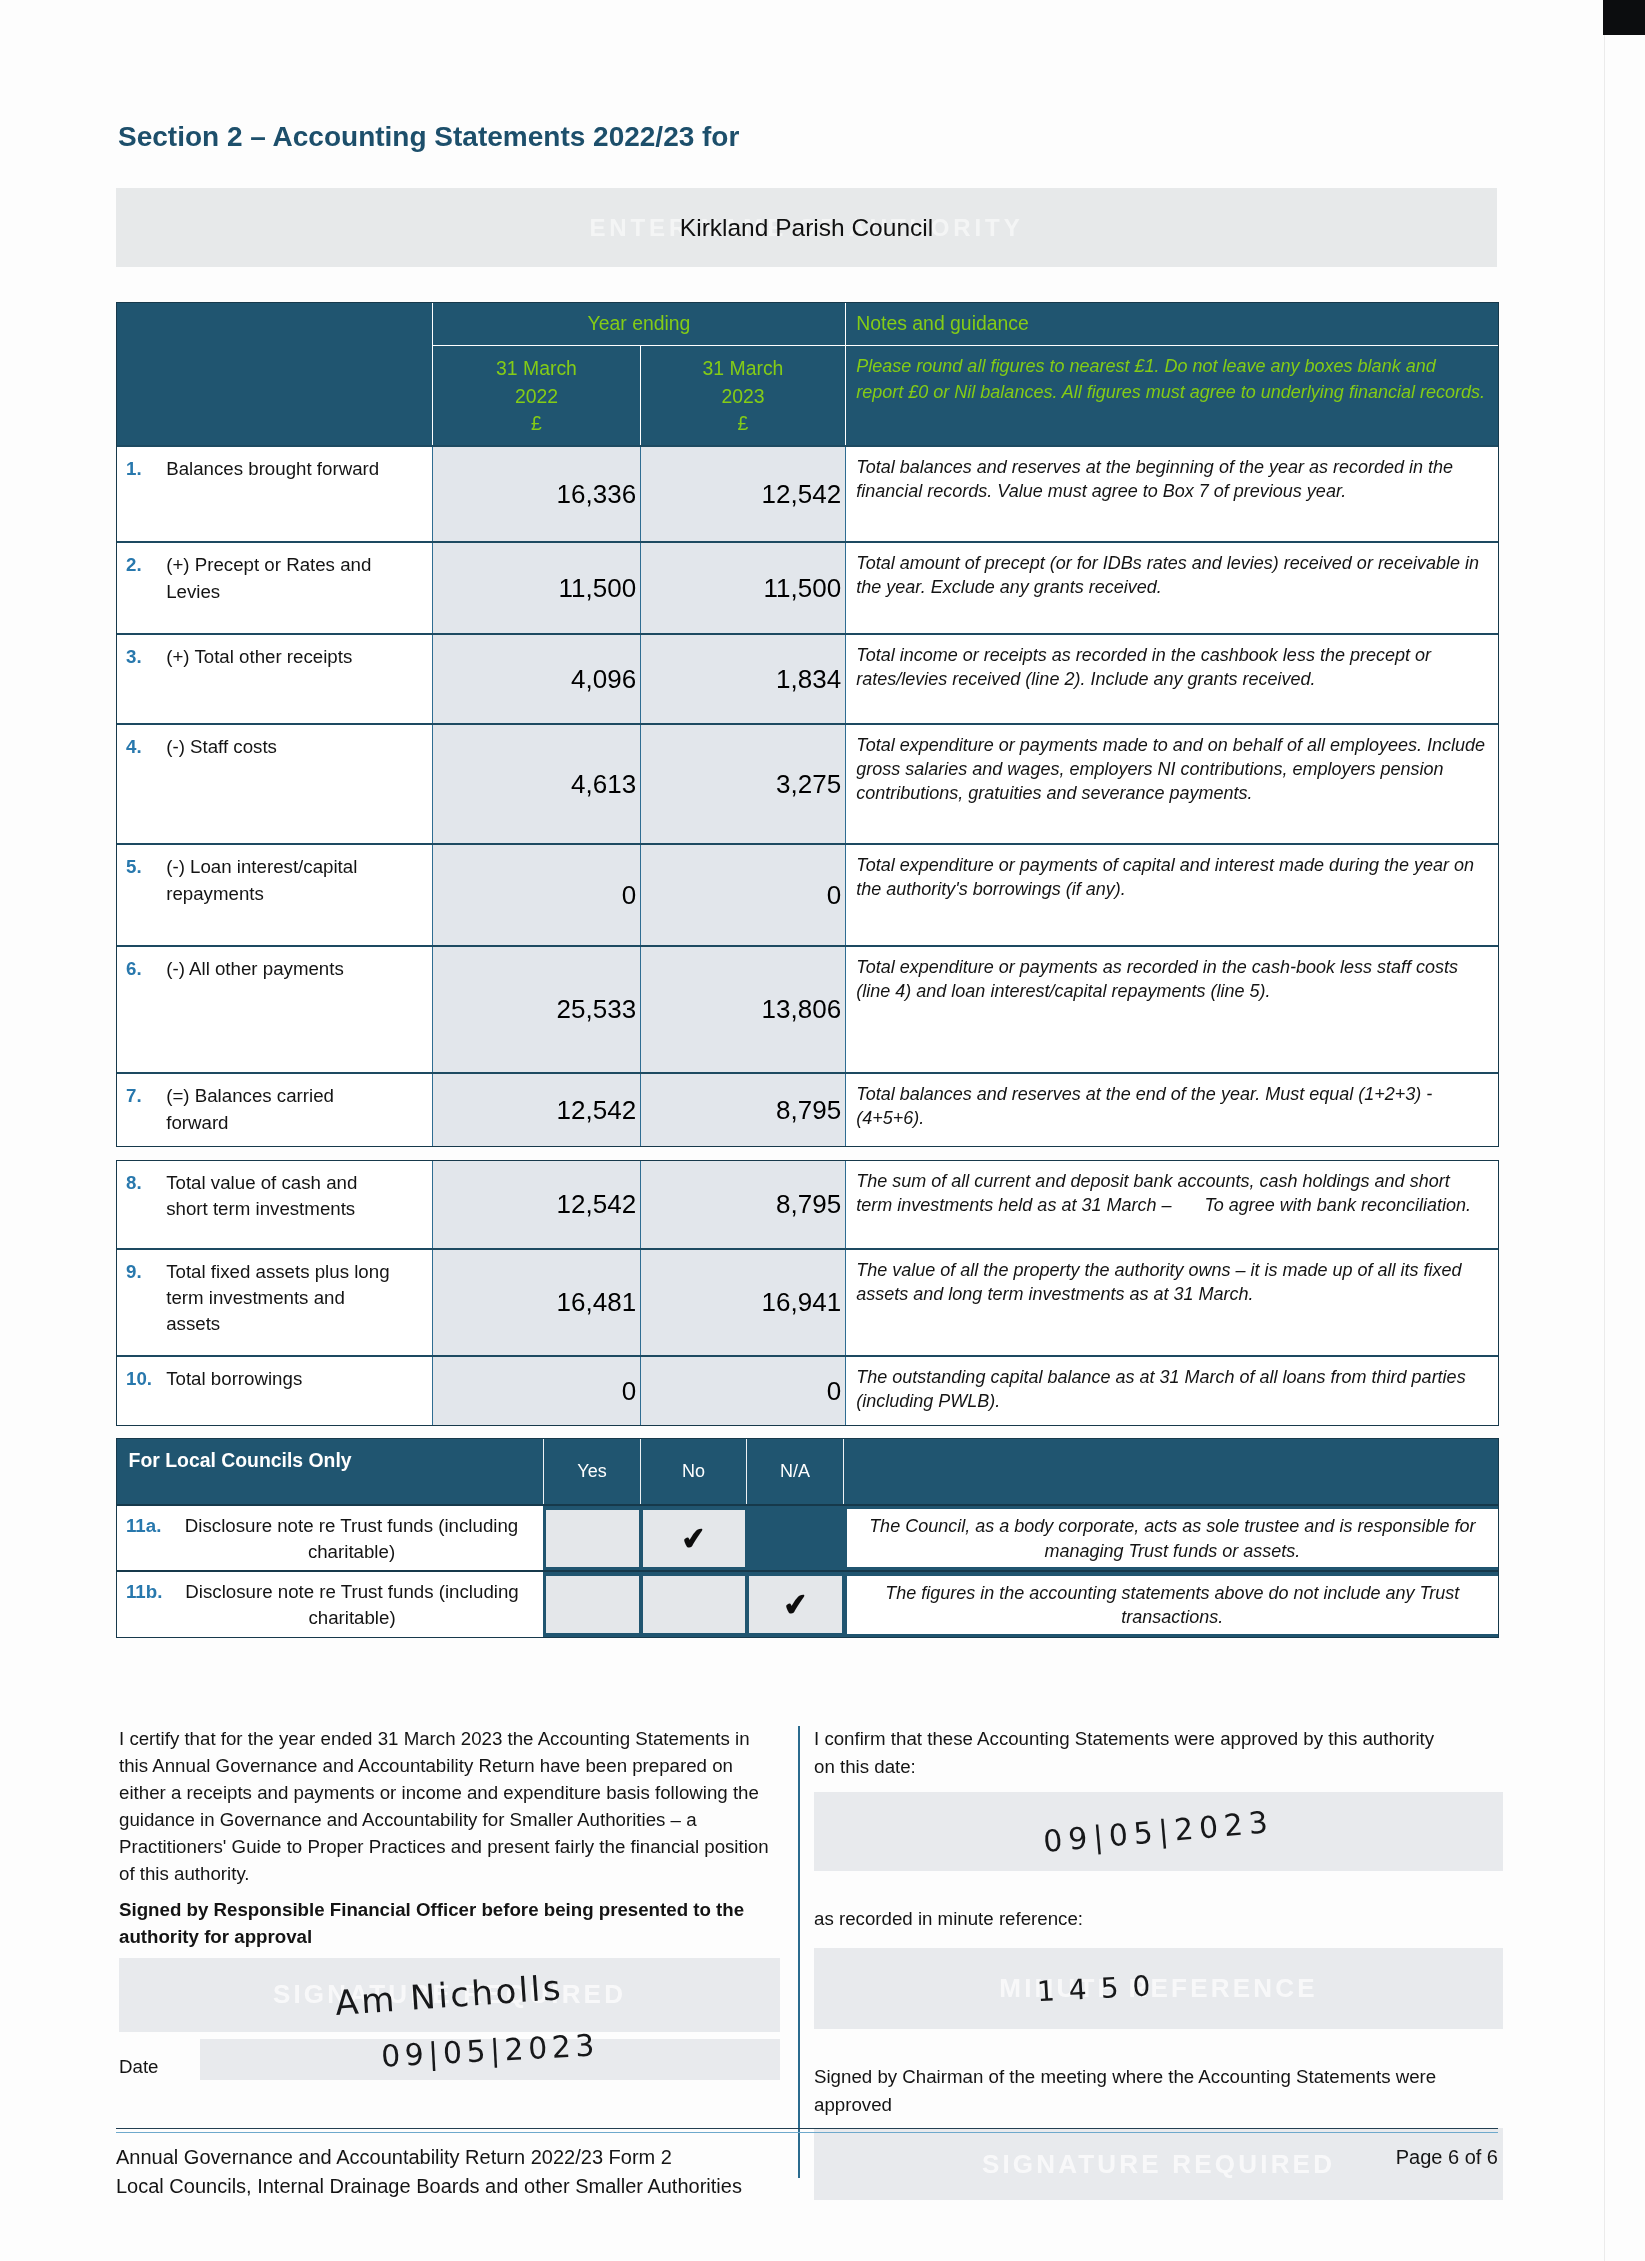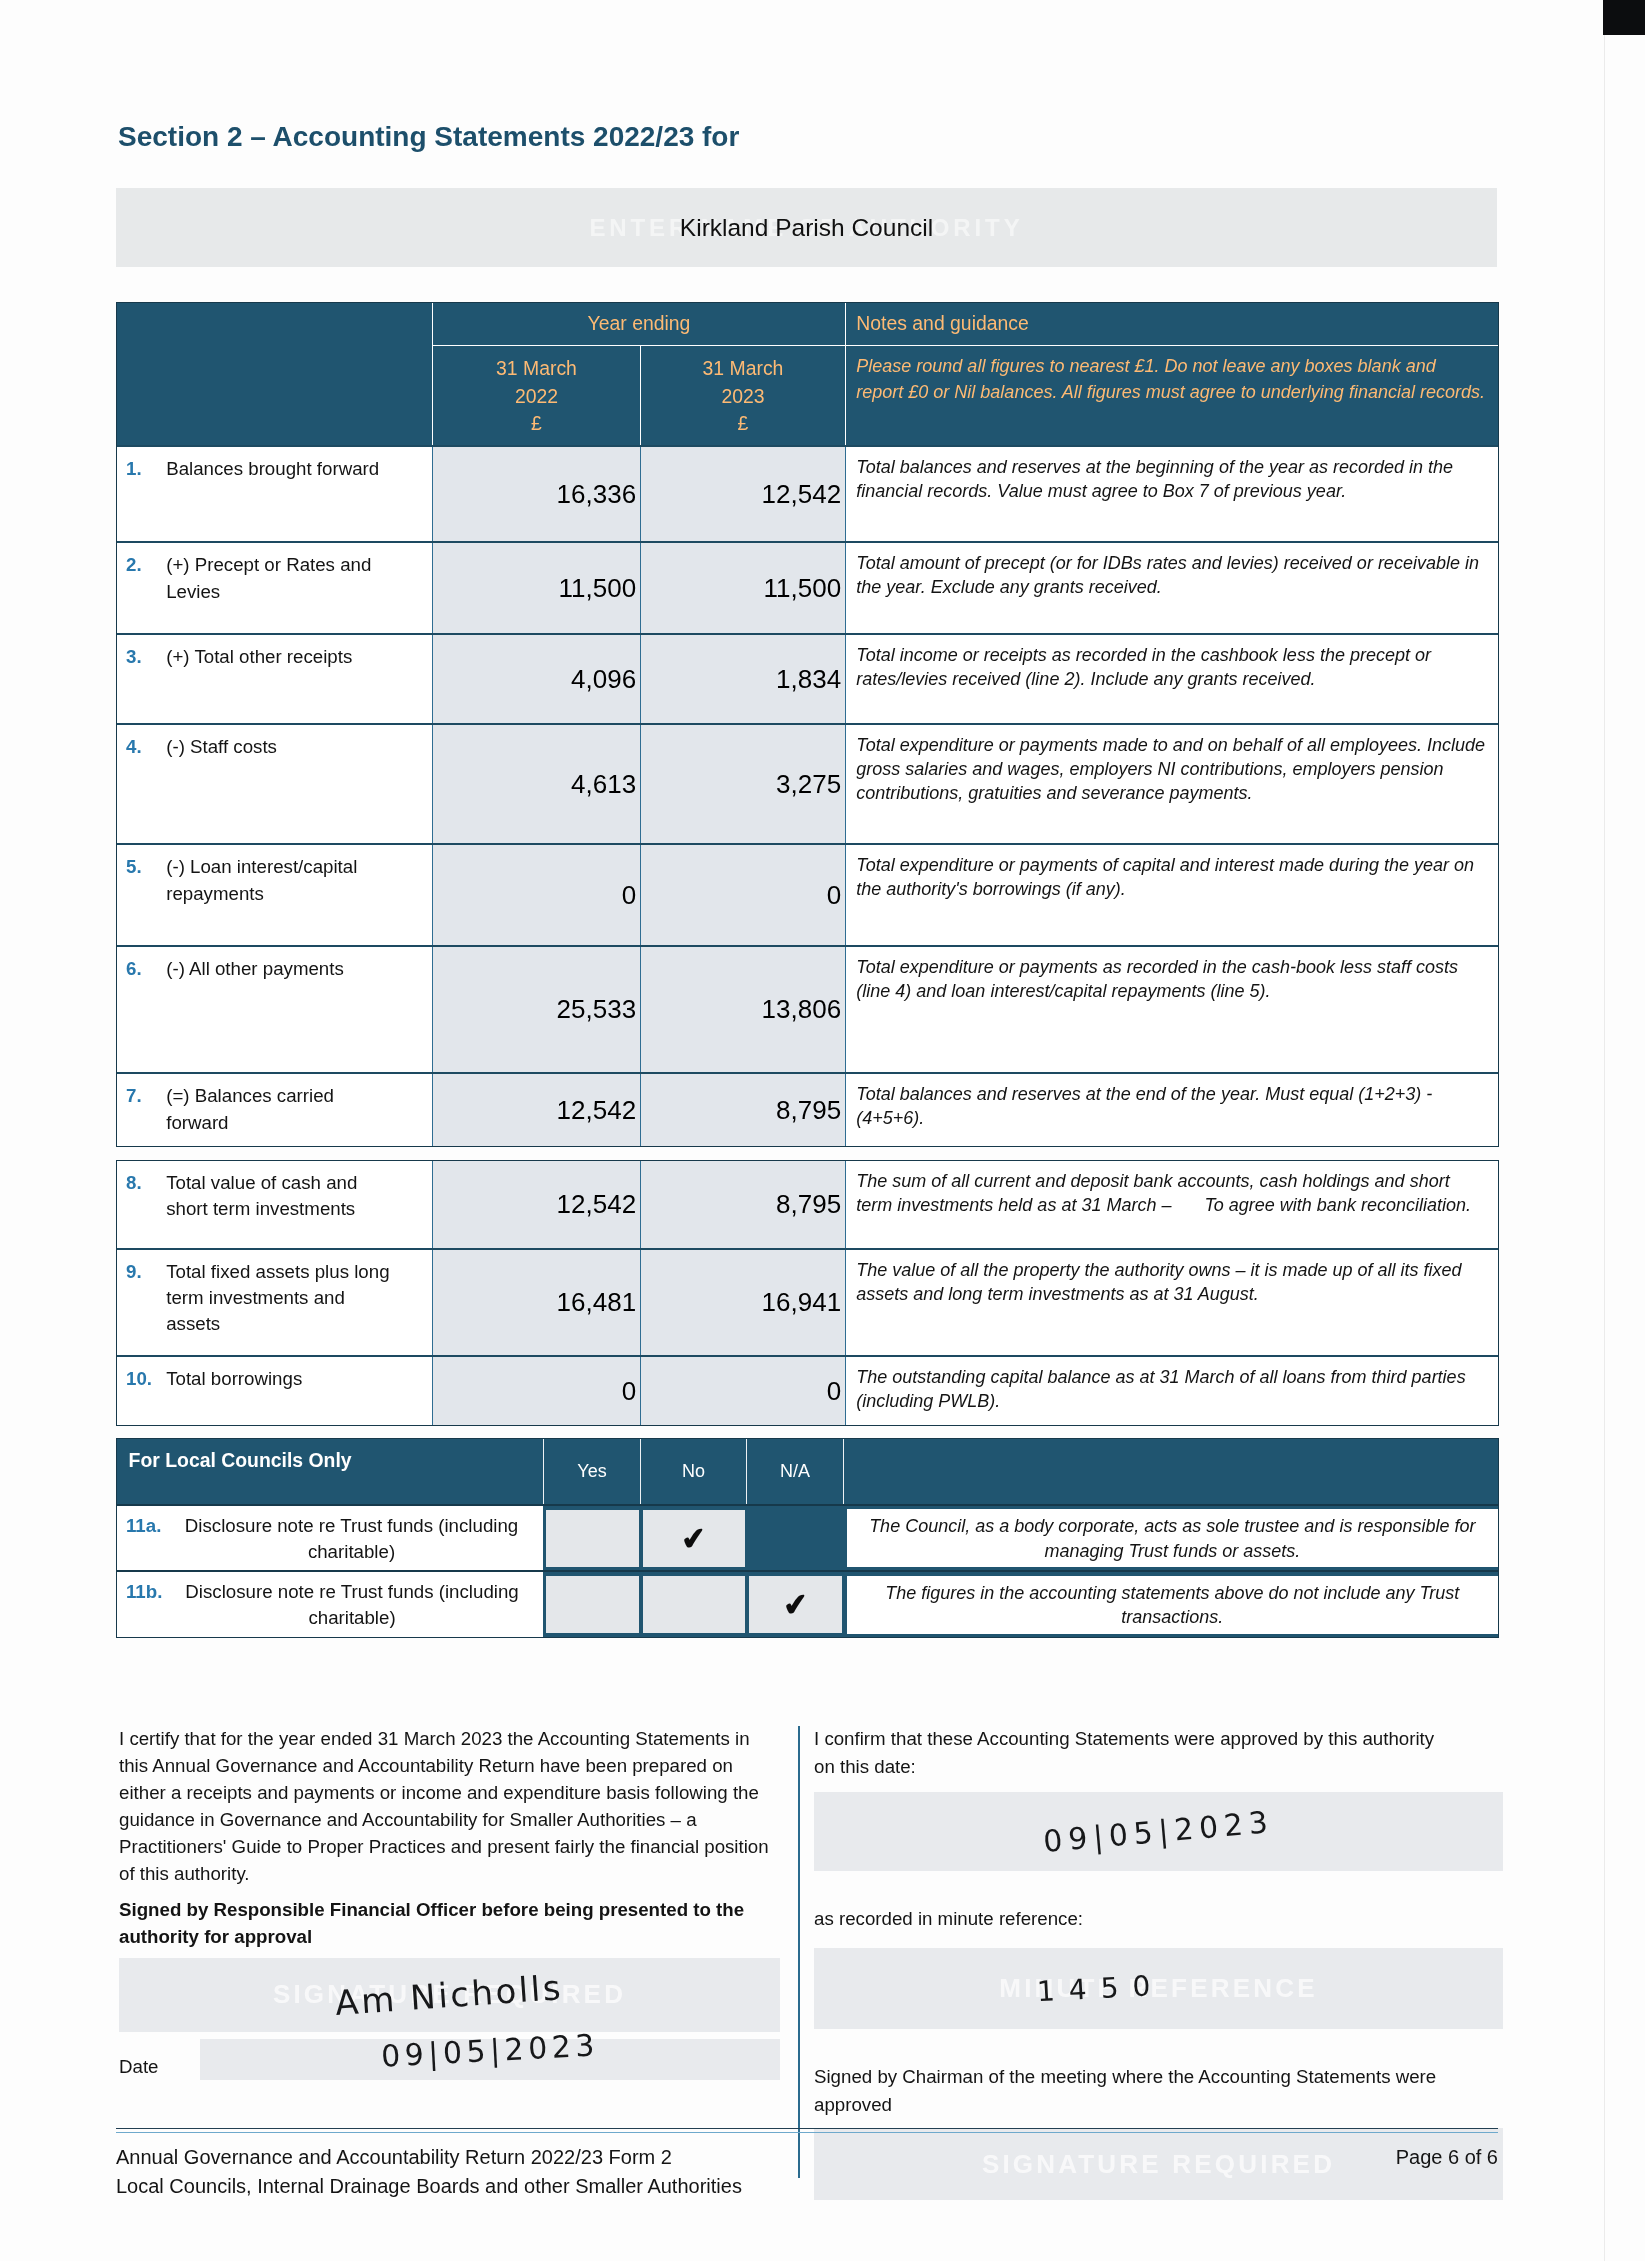--- a/index.html
+++ b/index.html
@@ -16,21 +16,21 @@
           display:flex;align-items:center;justify-content:center;}
   .banner .wm{position:absolute;inset:0;display:flex;align-items:center;justify-content:center;
           color:#ffffff;opacity:.55;font-weight:bold;font-size:24px;letter-spacing:3.9px;}
   .aname{position:relative;font-size:24.5px;color:#101010;}
 
   
   .stable{position:absolute;left:116px;width:1381px;border:1.9px solid #17394b;background:#fff;}
   .t1{top:302px;}
   .t2{top:1160px;}
   .shead{display:grid;grid-template-columns:316px 208px 205px 1fr;grid-template-rows:43px auto;
-         background:#205570;color:#fdba74;font-size:19.4px;}
+         background:#205570;color:#84cc16;font-size:19.4px;}
   .h-blank{grid-row:1/3;grid-column:1;border-right:1.3px solid #fff;}
   .h-year{grid-row:1;grid-column:2/4;text-align:center;line-height:41px;
           border-bottom:1.3px solid #fff;border-right:1.3px solid #fff;}
   .h-notes{grid-row:1;grid-column:4;line-height:41px;padding-left:10.3px;border-bottom:1.3px solid #fff;}
   .h-col{grid-row:2;display:flex;flex-direction:column;align-items:center;padding:9px 0 7.7px;line-height:1.42;}
   .h-2022{grid-column:2;border-right:1.3px solid #fff;}
   .h-2023{grid-column:3;border-right:1.3px solid #fff;}
   .h-intro{grid-row:2;grid-column:4;font-style:italic;font-size:18px;line-height:1.44;padding:7.7px 11.6px 7.7px 10.3px;}
 
   .srow{display:grid;grid-template-columns:316px 208px 205px 1fr;border-top:2.6px solid #1d4a61;background:#fff;}
@@ -200,21 +200,21 @@
       <div class="s-val">8,795</div>
       <div class="s-note"><span>The sum of all current and deposit bank accounts, cash holdings and short term investments held as at 31 March –</span> <b>To agree with bank reconciliation.</b></div>
     </div>
     <div class="srow r9">
       <div class="s-label">
           <span class="s-num">9.</span>
           <span class="s-lt">Total fixed assets plus long term investments and assets</span>
         </div>
       <div class="s-val">16,481</div>
       <div class="s-val">16,941</div>
-      <div class="s-note"><span>The value of all the property the authority owns – it is made up of all its fixed assets and long term investments as at 31 August.</span></div>
+      <div class="s-note"><span>The value of all the property the authority owns – it is made up of all its fixed assets and long term investments as at 31 March.</span></div>
     </div>
     <div class="srow r10">
       <div class="s-label">
           <span class="s-num">10.</span>
           <span class="s-lt">Total borrowings</span>
         </div>
       <div class="s-val">0</div>
       <div class="s-val">0</div>
       <div class="s-note"><span>The outstanding capital balance as at 31 March of all loans from third parties (including PWLB).</span></div>
     </div>

